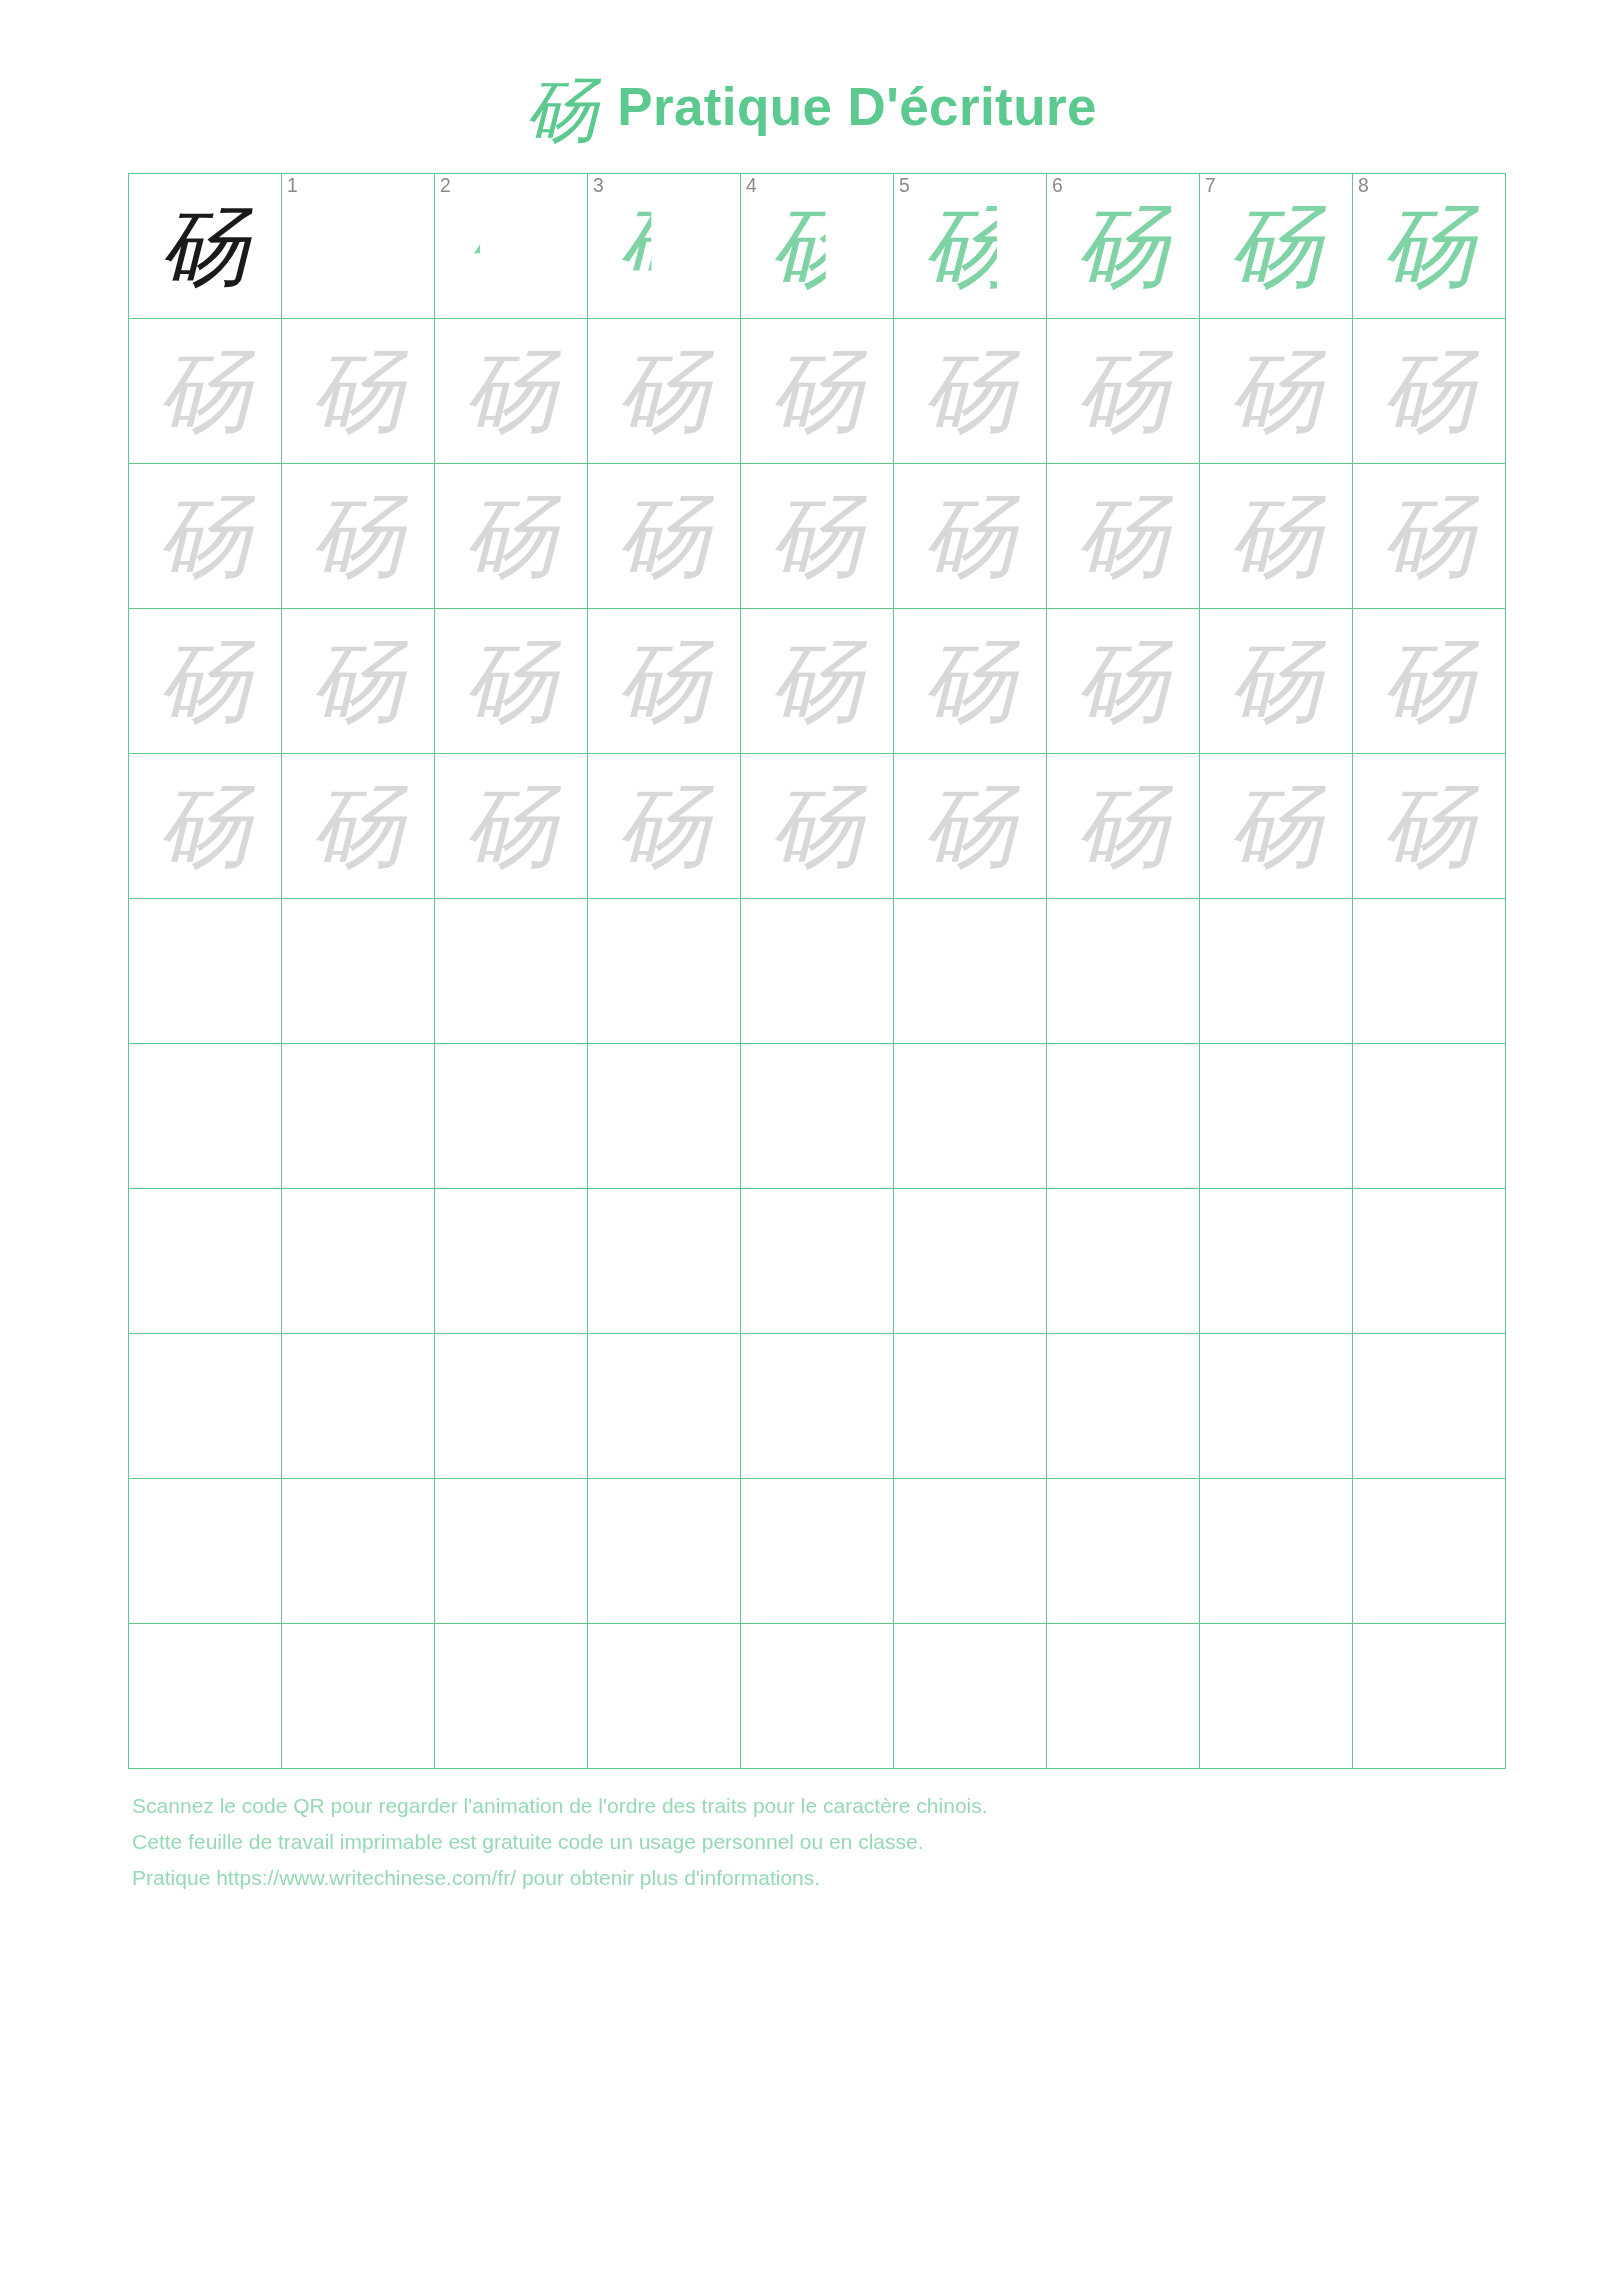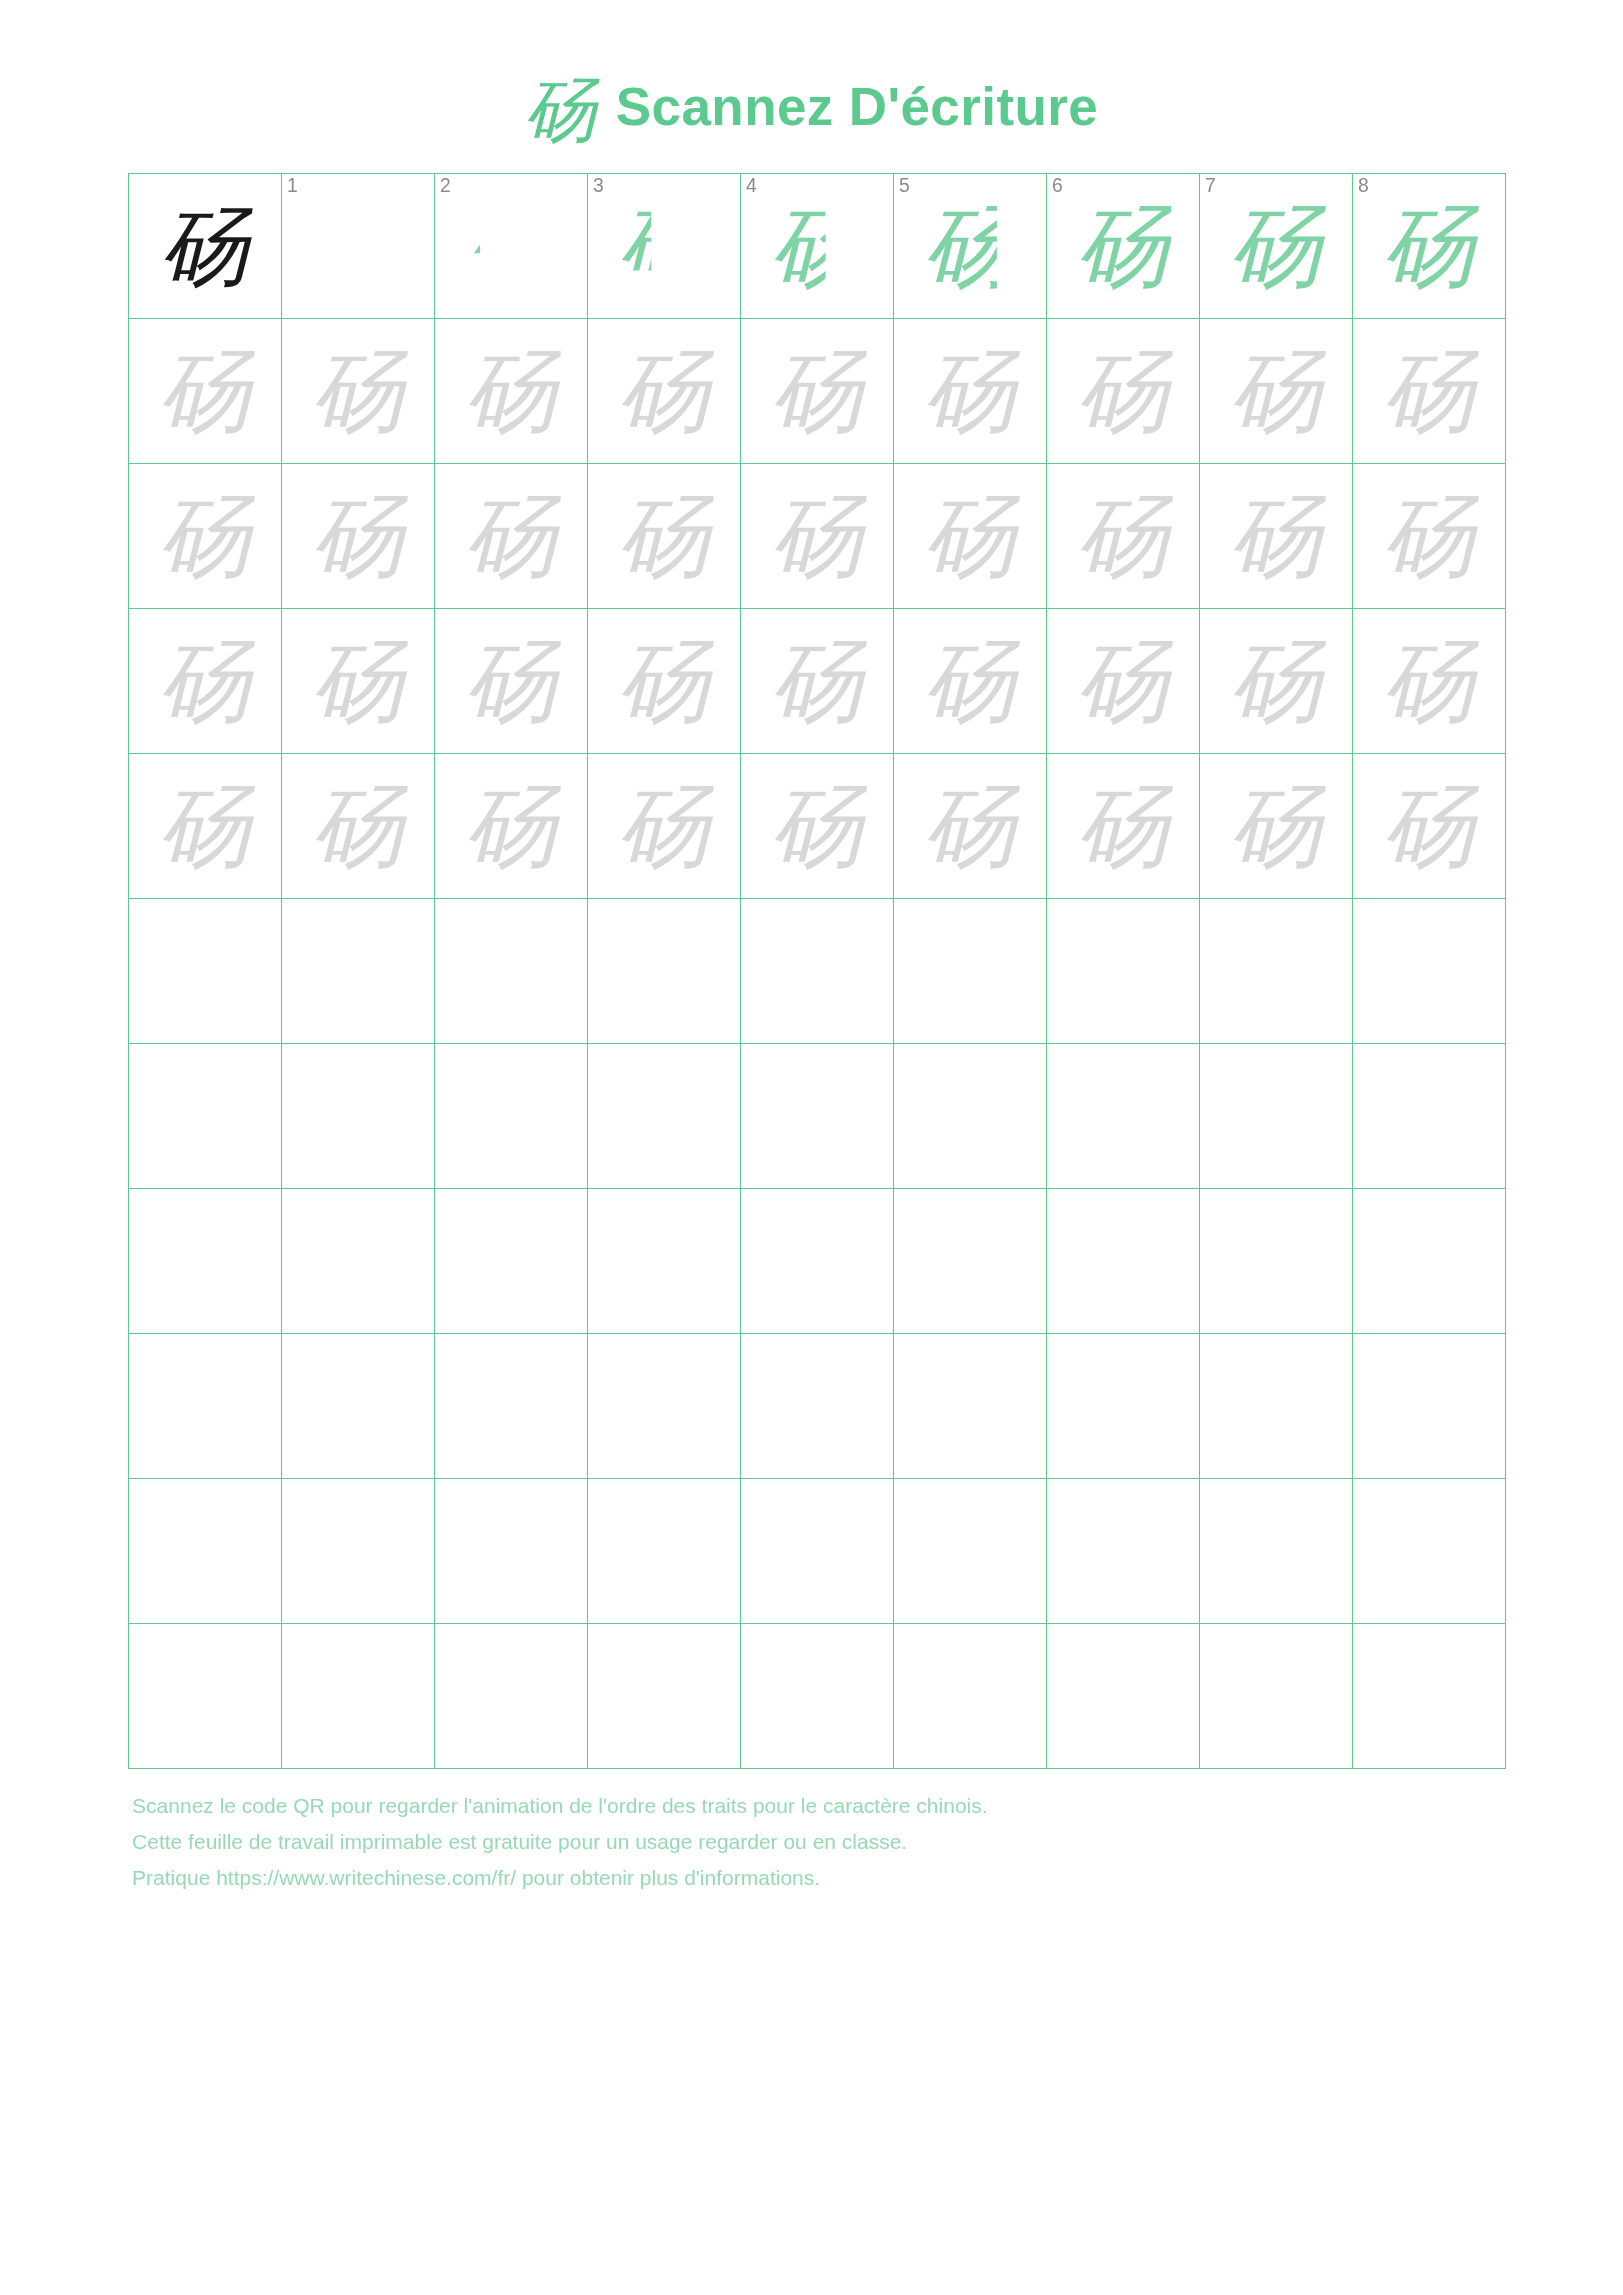--- a/index.html
+++ b/index.html
@@ -151,21 +151,21 @@
     white-space: nowrap;
   }
 </style>
 </head>
 <body>
 
 <div class="page">
 
   <div class="header">
     <span class="header-char">砀</span>
-    <span class="header-title">Scannez D'écriture</span>
+    <span class="header-title">Pratique D'écriture</span>
   </div>
 
   <div class="grid-wrap">
     <table class="grid">
       <tbody id="grid-body">
           <tr>
             <td>
               <span class="glyph glyph-model">砀</span>
             </td>
             <td>
@@ -1028,18 +1028,18 @@
                 </div>
               </div>
             </td>
           </tr>
         </tbody>
     </table>
   </div>
 
   <div class="footer">
     <div>Scannez le code QR pour regarder l'animation de l'ordre des traits pour le caractère chinois.</div>
-    <div>Cette feuille de travail imprimable est gratuite pour un usage regarder ou en classe.</div>
+    <div>Cette feuille de travail imprimable est gratuite code un usage personnel ou en classe.</div>
     <div>Pratique https://www.writechinese.com/fr/ pour obtenir plus d'informations.</div>
   </div>
 
 </div>
 
 
 </body></html>

